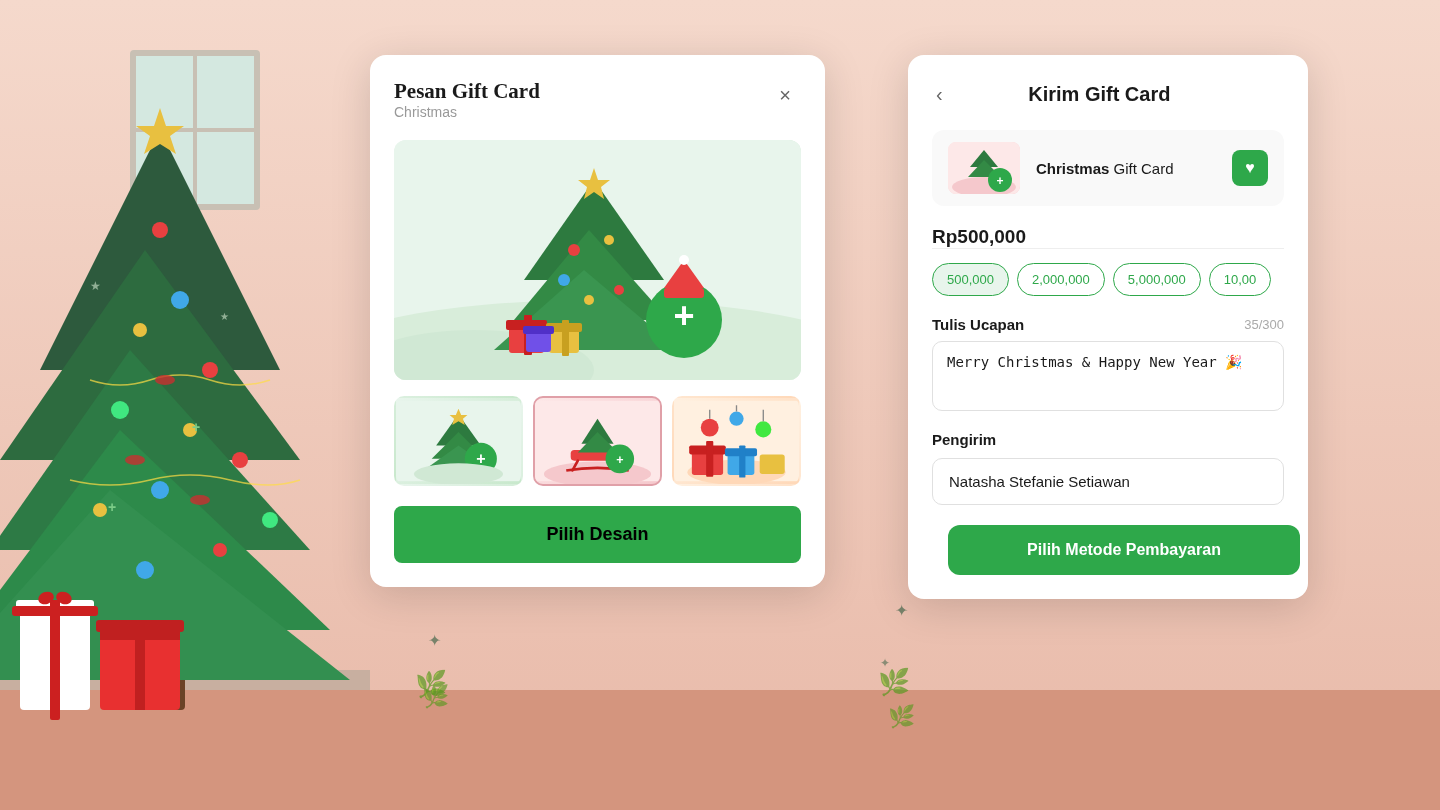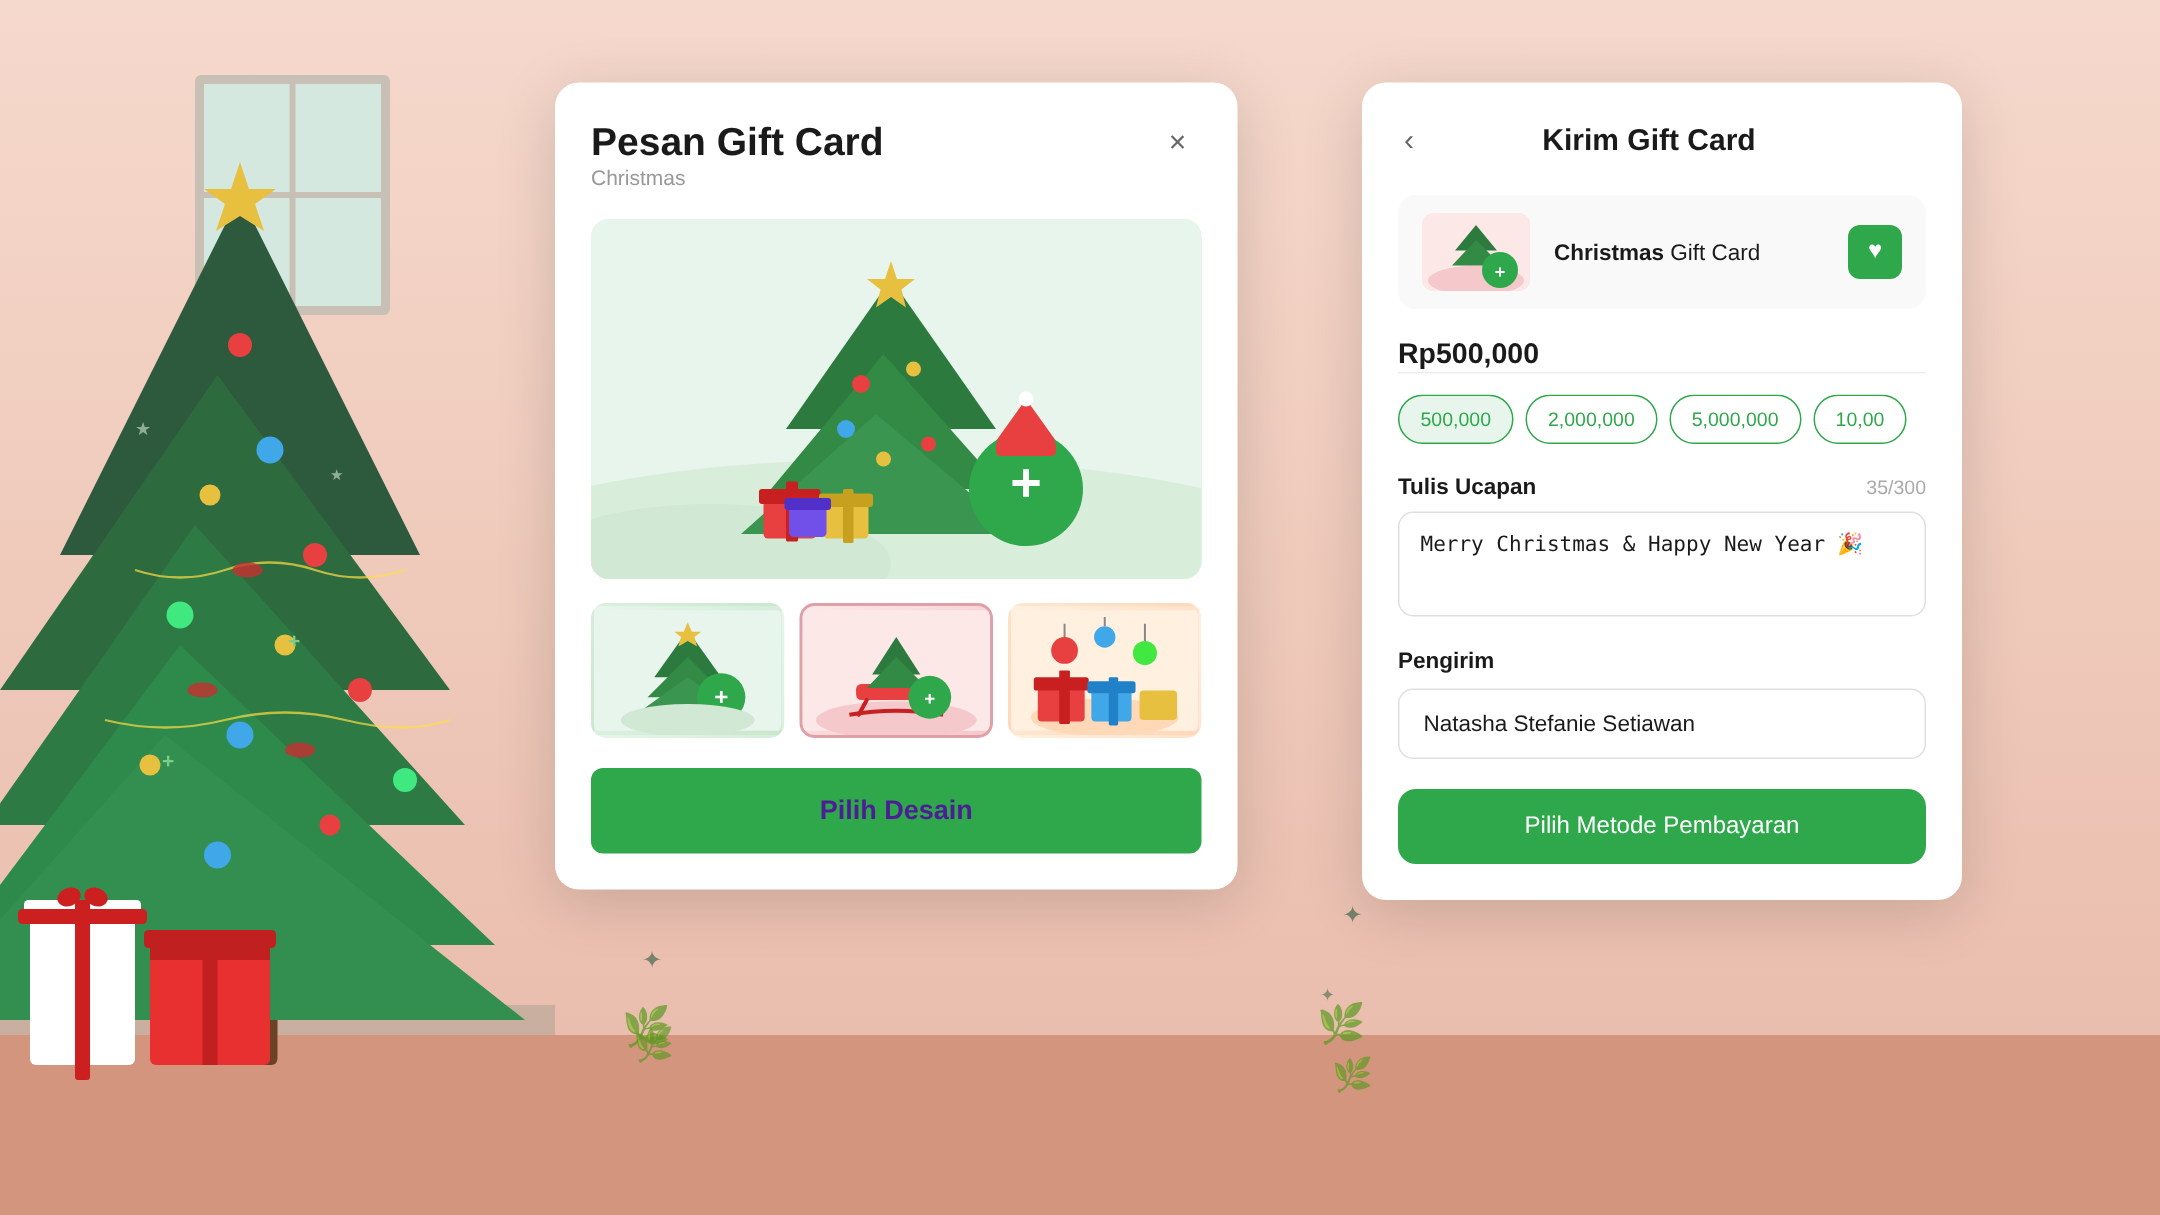--- a/index.html
+++ b/index.html
@@ -95,23 +95,24 @@
     }
 
     .modal-header {
       display: flex;
       justify-content: space-between;
       align-items: flex-start;
       margin-bottom: 4px;
     }
 
     .modal-title {
-      font-size: 26px;
+      font-size: 21px;
       font-weight: 700;
       color: #1a1a1a;
+      font-family: Liberation Serif, serif;
     }
 
     .modal-subtitle {
       font-size: 14px;
       color: #999;
       margin-bottom: 16px;
     }
 
     .close-btn {
       width: 32px;
@@ -167,21 +168,21 @@
 
     .thumbnail:nth-child(3) {
       background: linear-gradient(135deg, #fff0e0, #ffd8b8);
     }
 
     
     .pilih-desain-btn {
       width: 100%;
       padding: 18px;
       background: #2ea84a;
-      color: #4c1d95;
+      color: #000000;
       border: none;
       border-radius: 8px;
       font-size: 18px;
       font-weight: 600;
       cursor: pointer;
     }
 
     
     .panel-right {
       position: absolute;
@@ -363,22 +364,23 @@
 
     
     .metode-btn {
       width: 100%;
       padding: 16px;
       background: #2ea84a;
       color: white;
       border: none;
       border-radius: 12px;
       font-size: 16px;
-      font-weight: 400;
+      font-weight: 700;
       cursor: pointer;
+      margin-left: 16px;
     }
   </style>
 </head>
 <body>
 
 <div class="bg"></div>
 <div class="ground"></div>
 
 <div class="wall-base"></div>
 

